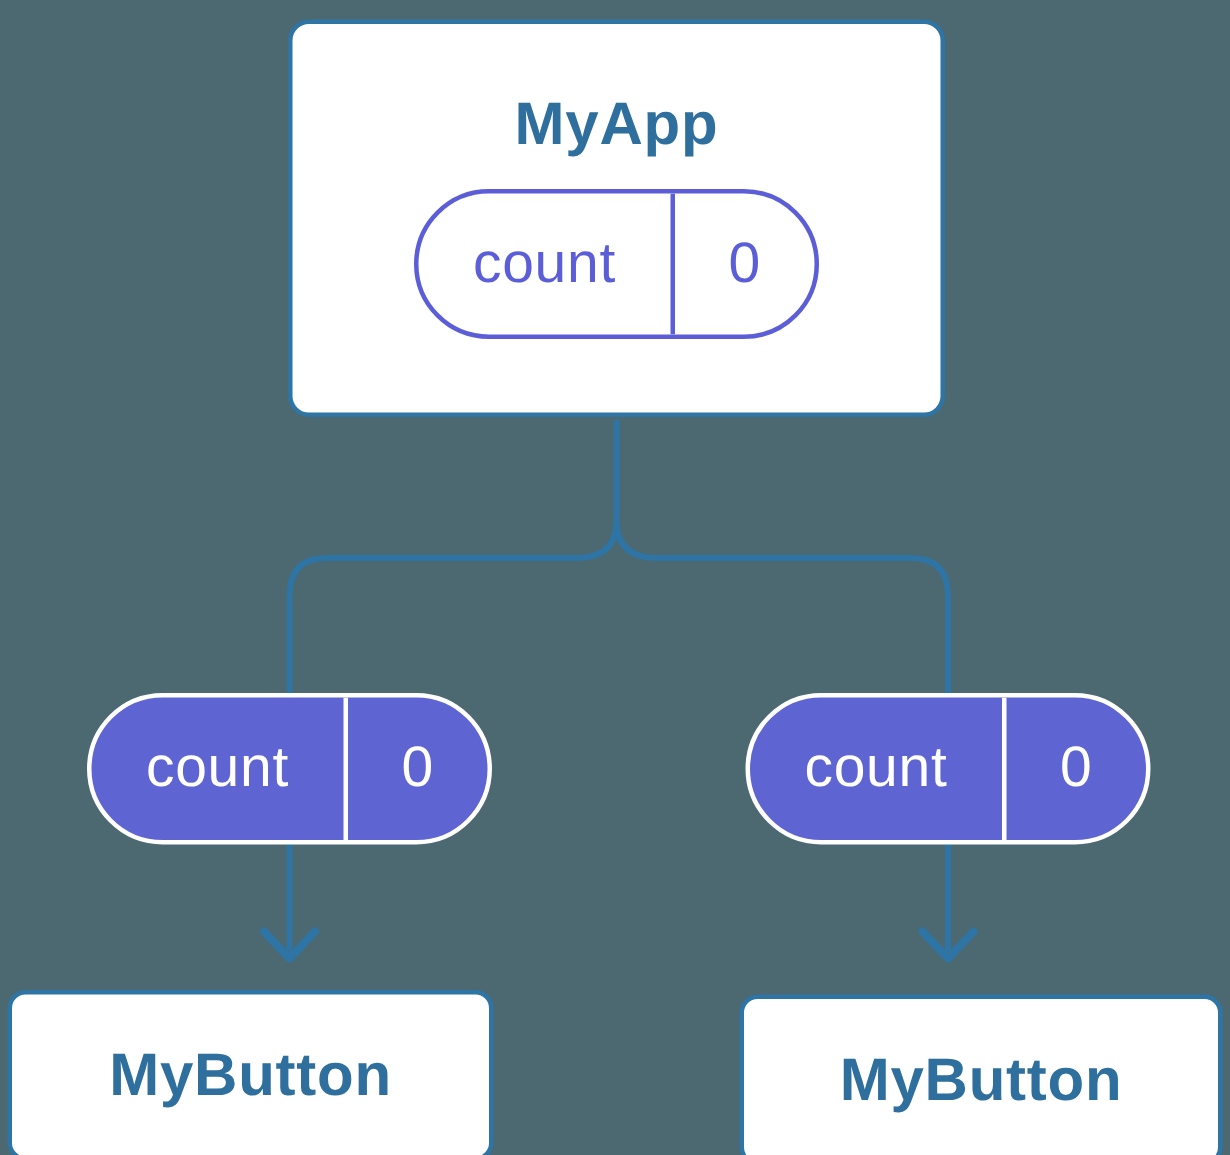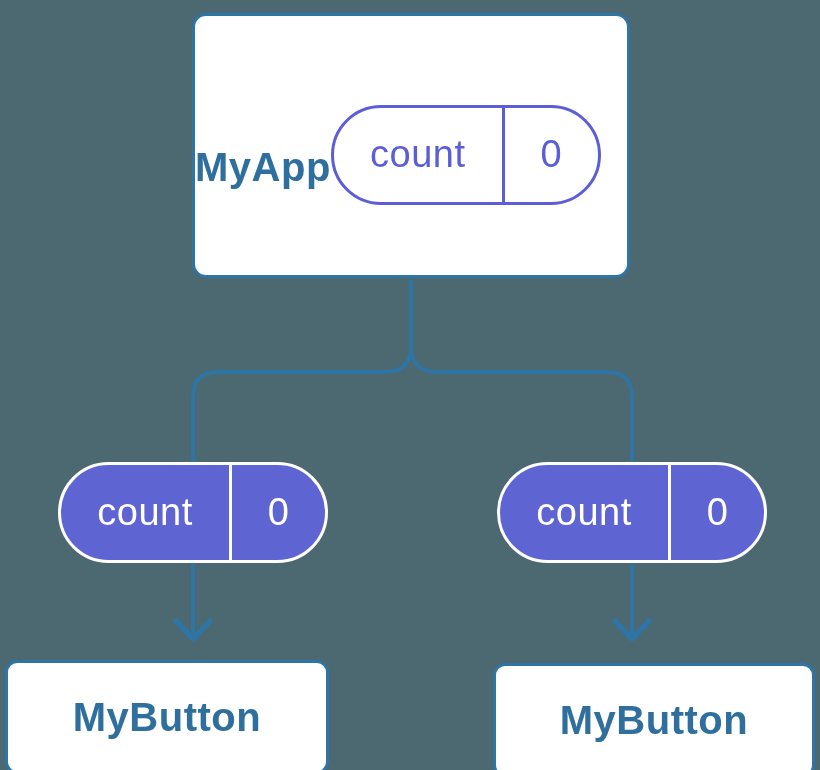--- a/index.html
+++ b/index.html
@@ -50,21 +50,21 @@
     letter-spacing: 0.5px;
     z-index: 1;
     display: flex;
     align-items: center;
     justify-content: center;
   }
   .node-root {
     left: 192px; top: 13px;
     width: 438px; height: 265px;
     border-radius: 14px;
-    flex-direction: row;
+    flex-direction: column;
     justify-content: flex-start;
   }
   .node-root .node-title { margin-top: 42px; line-height: 1.25; }
   .node-child { border-radius: 12px; margin-top: 15px; }
   .node-child-left  { left: 5px;   top: 645px; width: 324px; height: 114px; }
   .node-child-right { left: 493px; top: 648px; width: 322px; height: 114px; }
 
   .pill {
     display: flex;
     align-items: stretch;

